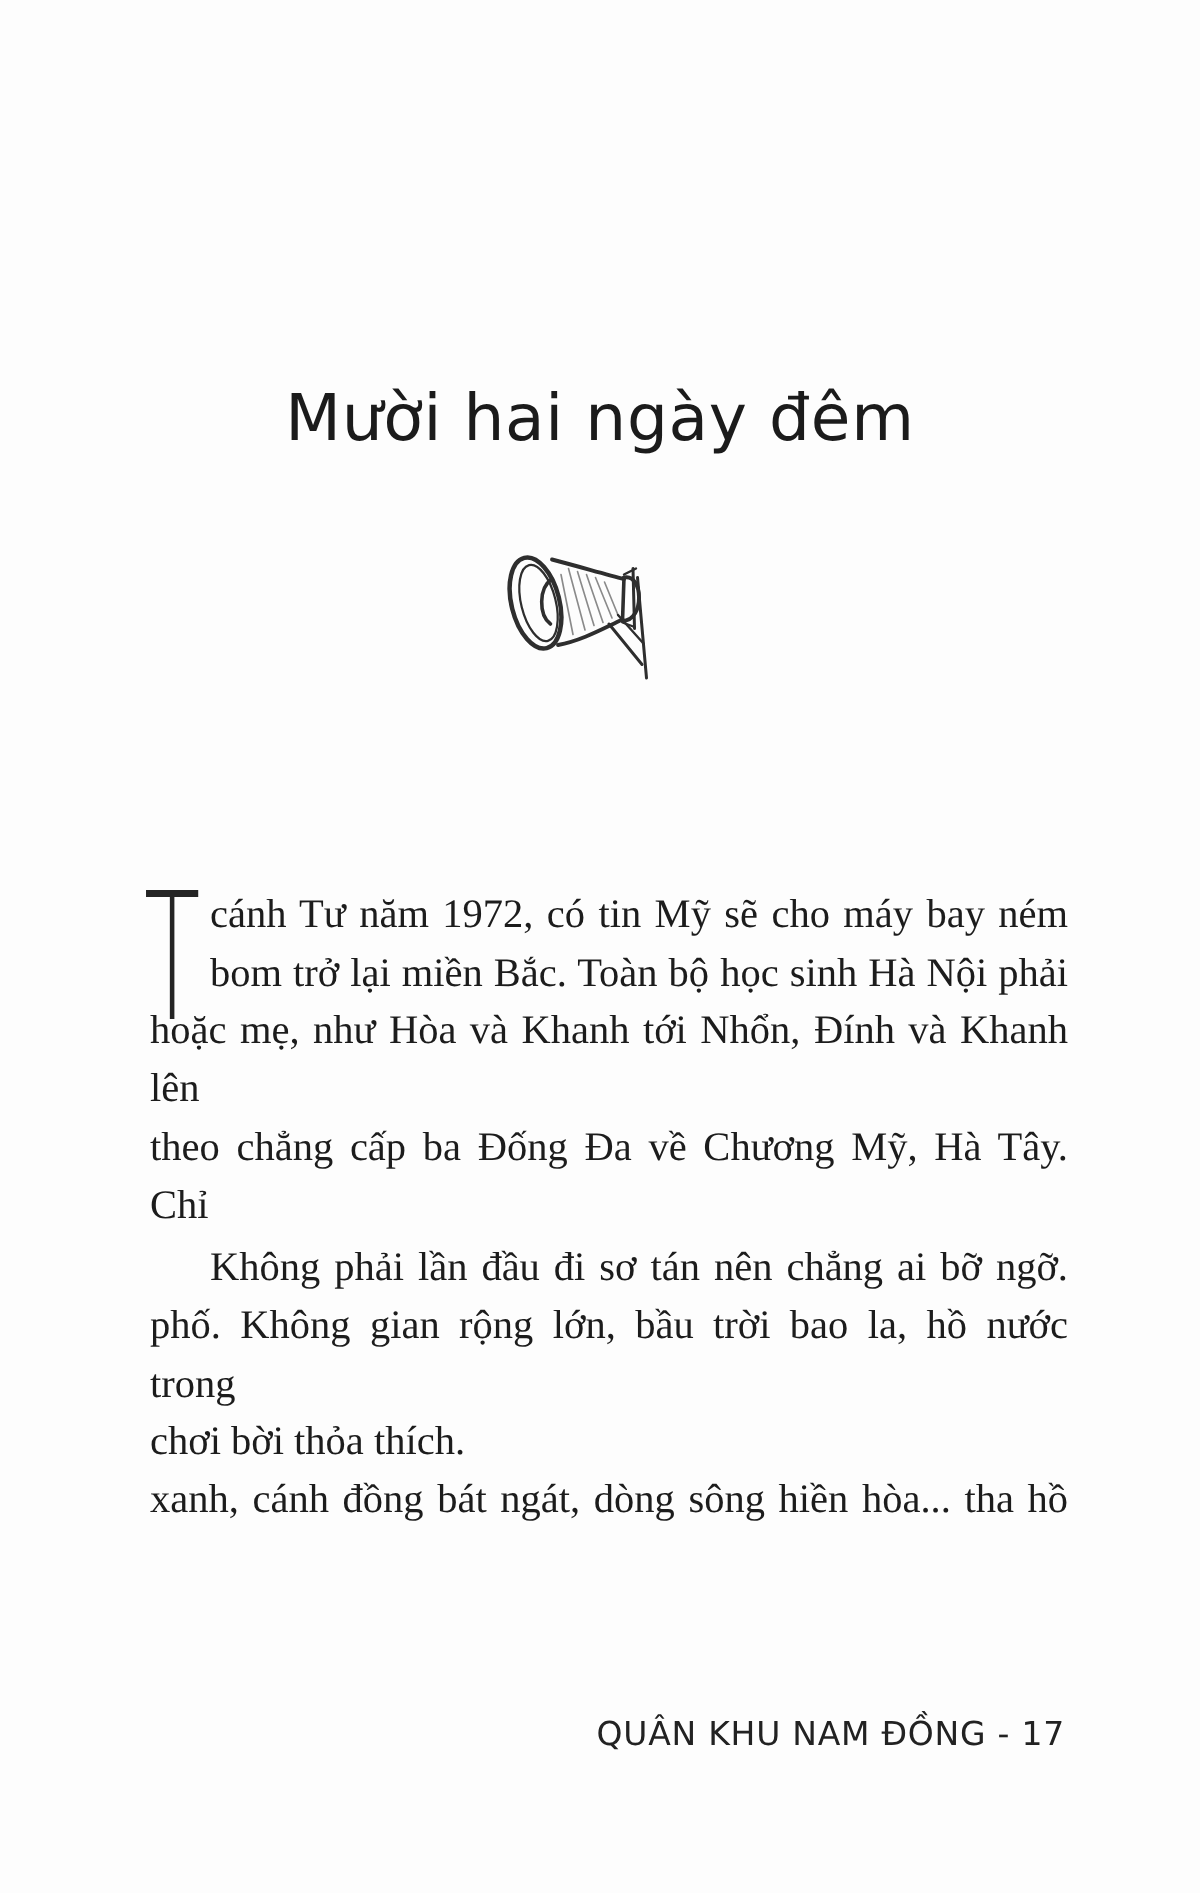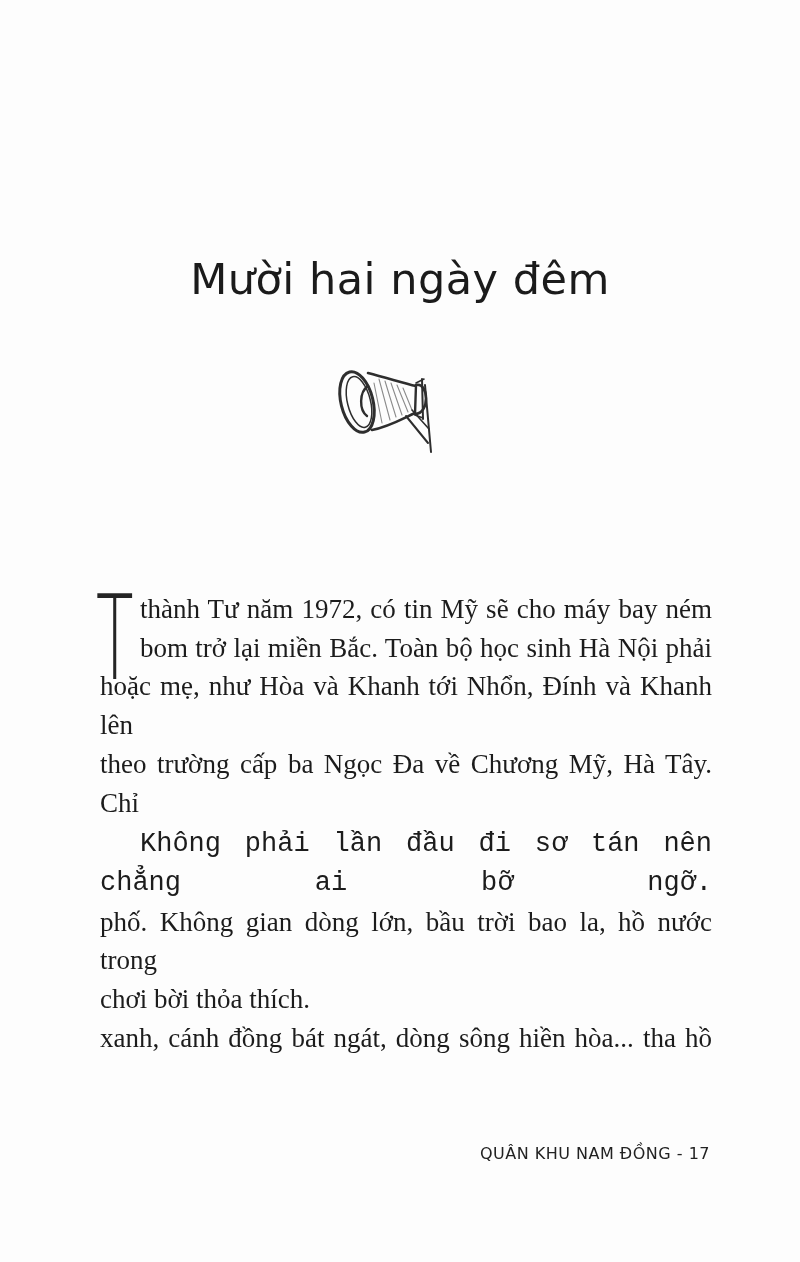--- a/index.html
+++ b/index.html
@@ -39,42 +39,42 @@
     top: 590px; left: 100px;
     width: 612px;
     font-size: 27px;
     line-height: 38.7px;
   }
   .line {
     text-align: justify;
     text-align-last: justify;
   }
   .line.endline { text-align-last: left; }
-  .indent { text-indent: 40px; font-family: Liberation Mono, monospace; }
+  .indent { text-indent: 40px; }
 
   .p-head { position: relative; padding-left: 40px; }
   .dropcap {
     position: absolute;
     left: -4px; top: -11px;
     font-family: "DejaVu Sans", sans-serif;
     font-weight: 200;
     font-size: 118px;
     line-height: 1;
     transform: scaleX(0.52);
     transform-origin: 0 0;
     color: #242424;
   }
   .para-2 { margin-top: 3px; }
 
   
   .footer {
     position: absolute;
     top: 1144px; right: 90px;
     font-family: "DejaVu Sans", sans-serif;
-    font-size: 16px;
+    font-size: 22px;
     font-weight: 500;
     letter-spacing: 0.5px;
     color: #222;
     white-space: nowrap;
   }
 </style>
 </head>
 <body>
 
 <div class="page">
@@ -116,30 +116,30 @@
         <path d="M71 33 L80 55"></path>
       </g>
     </svg>
   </div>
 
   <div class="body-text">
 
     <div>
       <div class="p-head">
         <span class="dropcap">T</span>
-        <div class="line">thành Tư năm 1972, có tin Mỹ sẽ cho máy bay ném</div>
+        <div class="line">cánh Tư năm 1972, có tin Mỹ sẽ cho máy bay ném</div>
         <div class="line">bom trở lại miền Bắc. Toàn bộ học sinh Hà Nội phải</div>
       </div>
       <div class="line">hoặc mẹ, như Hòa và Khanh tới Nhổn, Đính và Khanh lên</div>
-      <div class="line">theo trường cấp ba Ngọc Đa về Chương Mỹ, Hà Tây. Chỉ</div>
+      <div class="line">theo chẳng cấp ba Đống Đa về Chương Mỹ, Hà Tây. Chỉ</div>
     </div>
 
     <div class="para-2">
       <div class="line indent">Không phải lần đầu đi sơ tán nên chẳng ai bỡ ngỡ.</div>
-      <div class="line">phố. Không gian dòng lớn, bầu trời bao la, hồ nước trong</div>
+      <div class="line">phố. Không gian rộng lớn, bầu trời bao la, hồ nước trong</div>
       <div class="line endline">chơi bời thỏa thích.</div>
       <div class="line">xanh, cánh đồng bát ngát, dòng sông hiền hòa... tha hồ</div>
     </div>
 
   </div>
 
   <div class="footer">QUÂN KHU NAM ĐỒNG - 17</div>
 
 </div>
 

